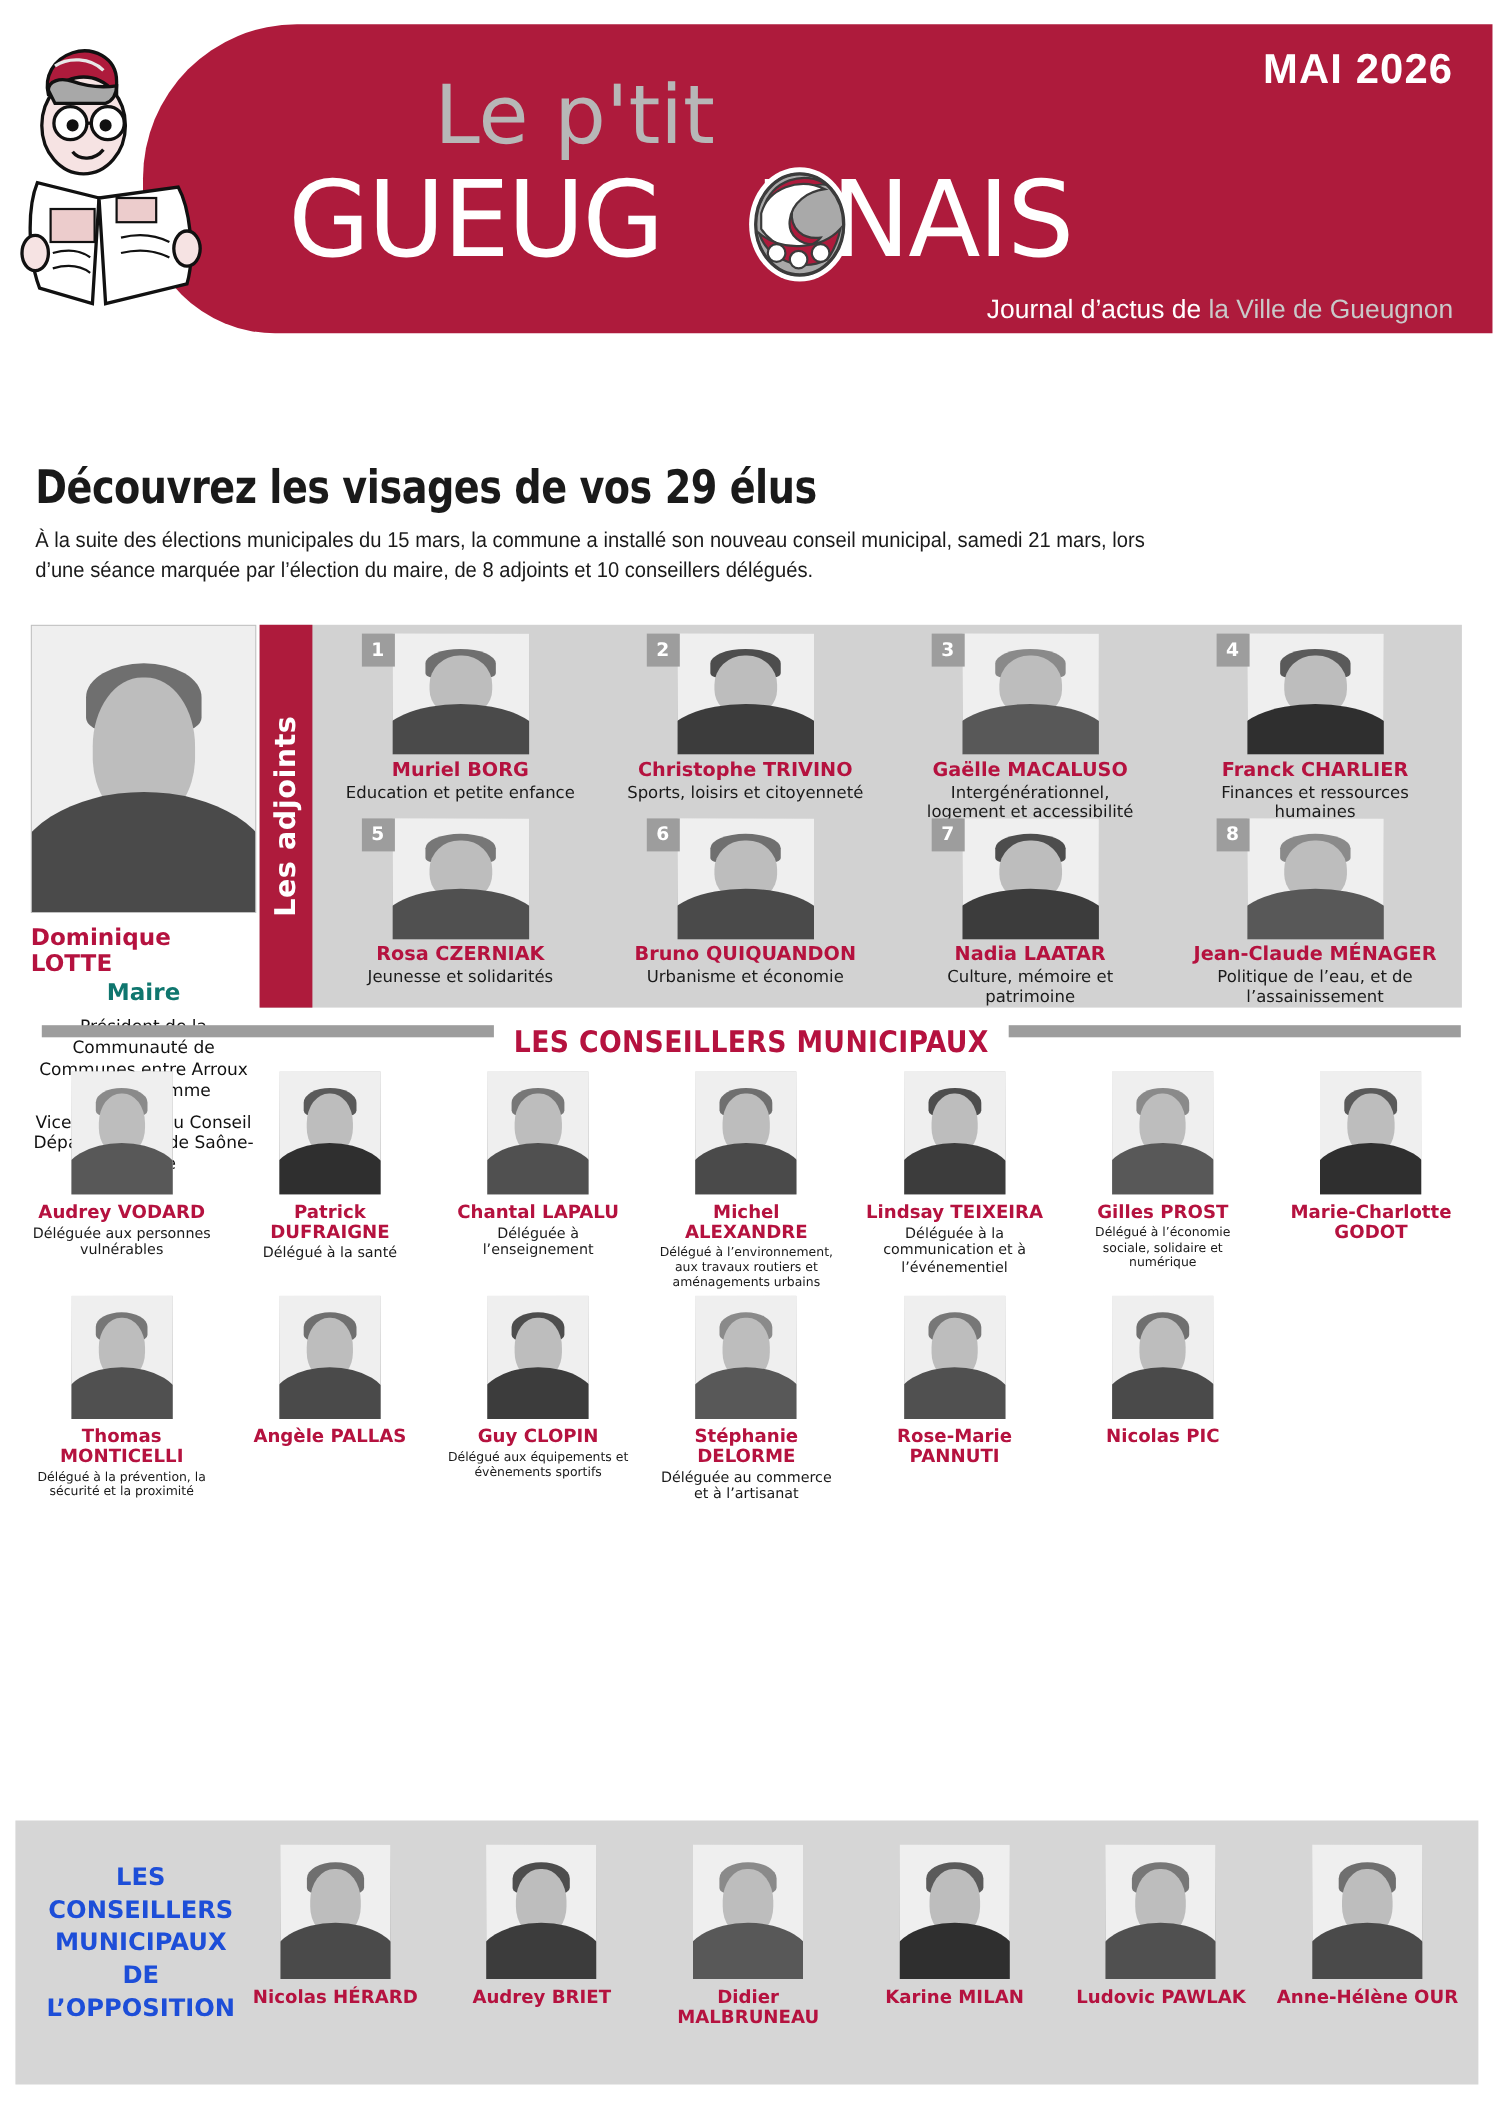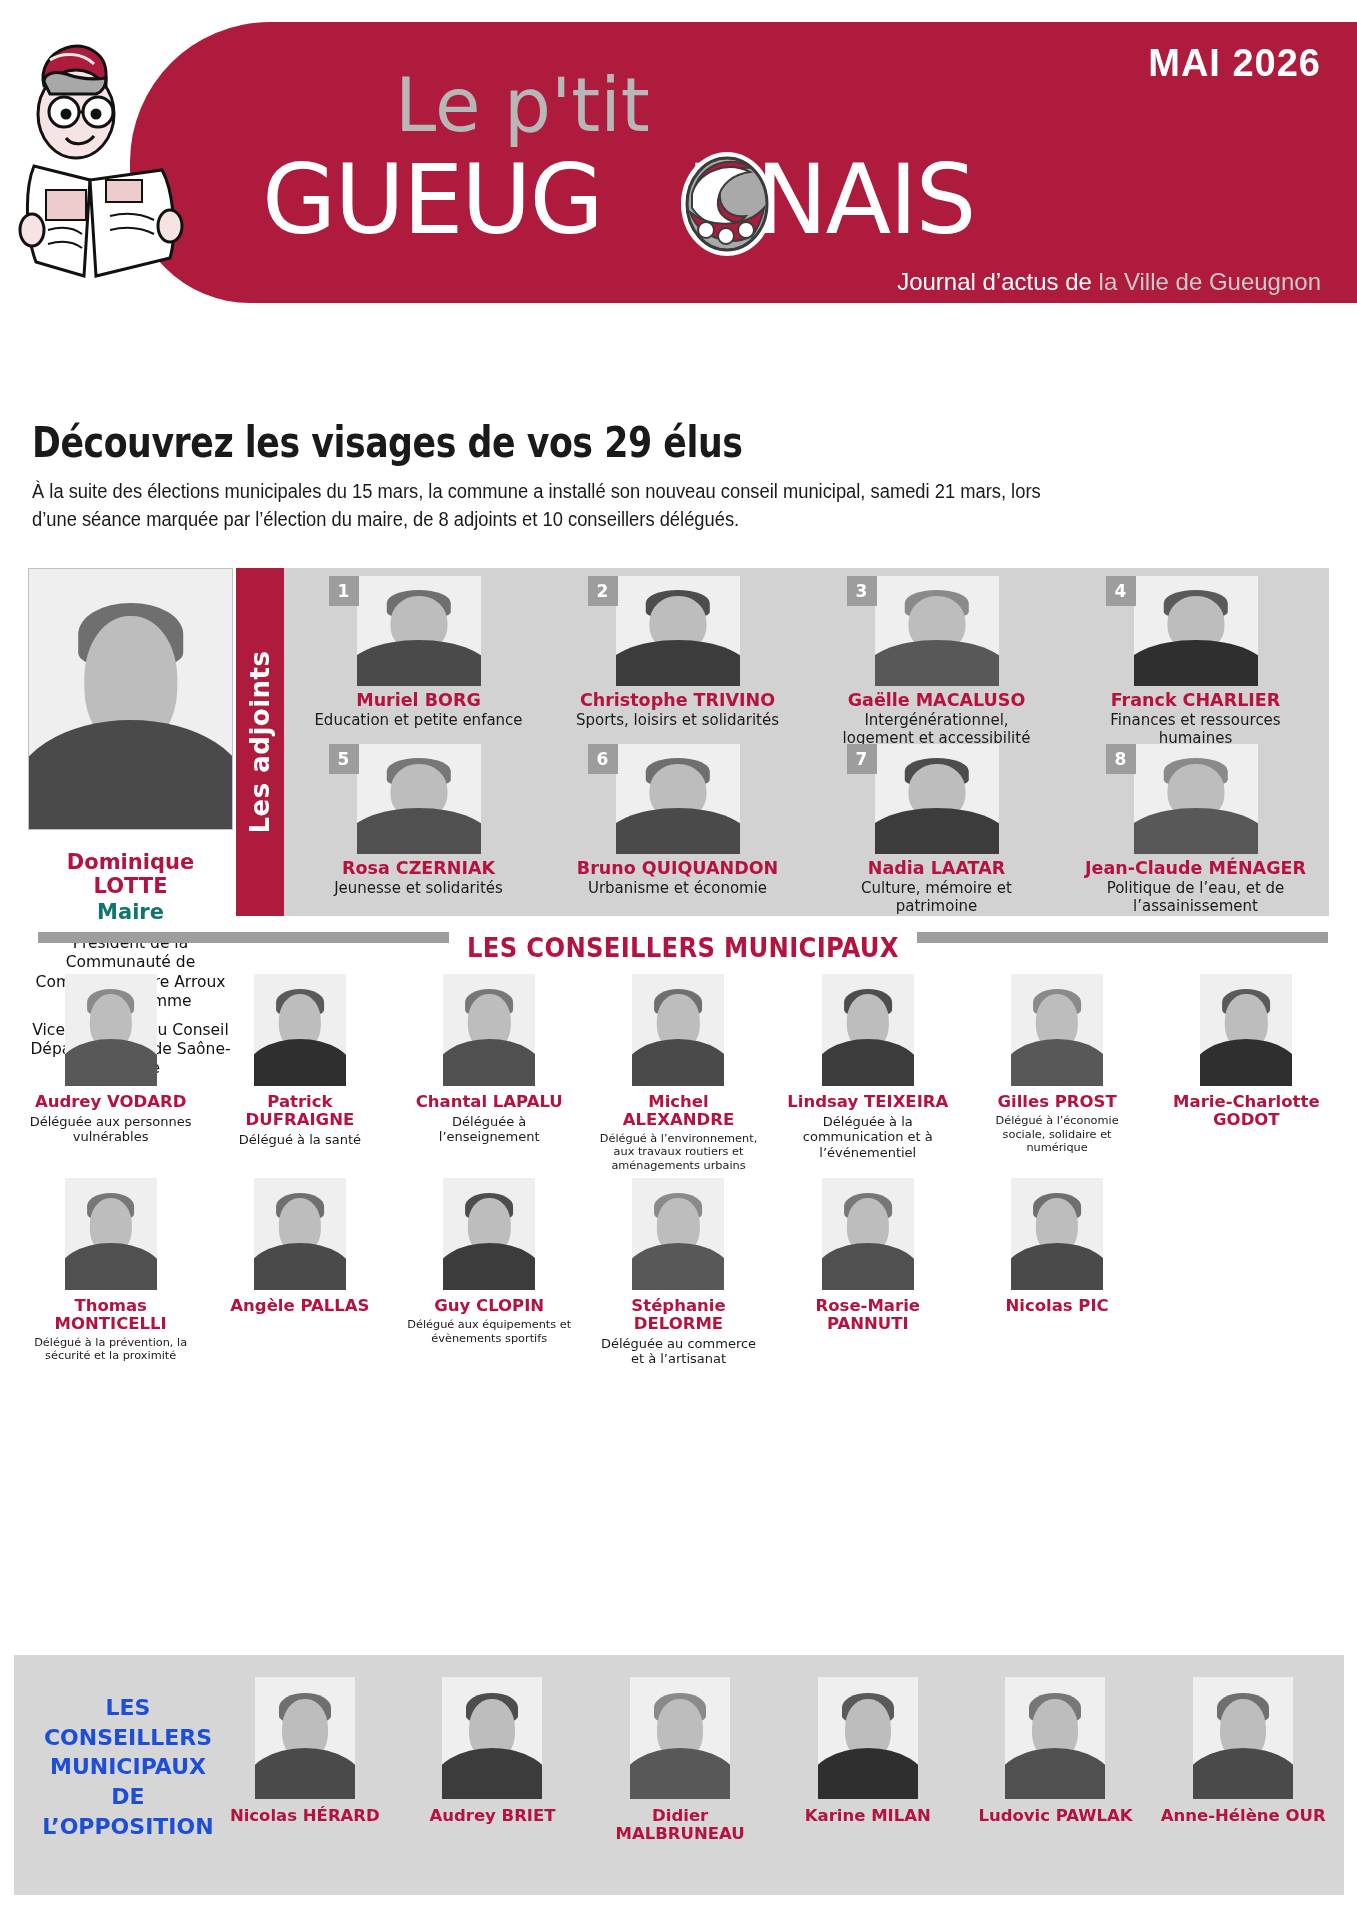--- a/index.html
+++ b/index.html
@@ -109,22 +109,21 @@
     width: 205px;
   }
   .mayor-photo {
     width: 205px; height: 262px;
     border: 1px solid #c0c0c0;
     background: linear-gradient(170deg,#d9d9d9 0%, #8a8a8a 45%, #5e5e5e 100%);
     position: relative;
     overflow: hidden;
   }
   .mayor-name {
-    margin-top: 20px;
-    text-align: center;
+    margin-top: 10px;
     color: #b5123f;
     font-size: 21px;
     font-weight: 700;
     font-family: "DejaVu Sans", sans-serif;
   }
   .mayor-role {
     text-align: center;
     color: #0f766e;
     font-size: 21px;
     font-weight: 700;
@@ -435,21 +434,21 @@
               <div class="por">
                 <div class="bg"></div>
                 <div class="hair" style="background:#4d4d4d"></div>
                 <div class="head"></div>
                 <div class="body" style="background:#3c3c3c"></div>
               </div>
             </div>
             <div class="adj-num">2</div>
           </div>
           <div class="adj-name">Christophe TRIVINO</div>
-          <div class="adj-role">Sports, loisirs et solidarités</div>
+          <div class="adj-role">Sports, loisirs et citoyenneté</div>
         </div>
         <div class="adj-cell">
           <div class="adj-photo-wrap">
             <div class="adj-photo">
               <div class="por">
                 <div class="bg"></div>
                 <div class="hair" style="background:#8a8a8a"></div>
                 <div class="head"></div>
                 <div class="body" style="background:#585858"></div>
               </div>

